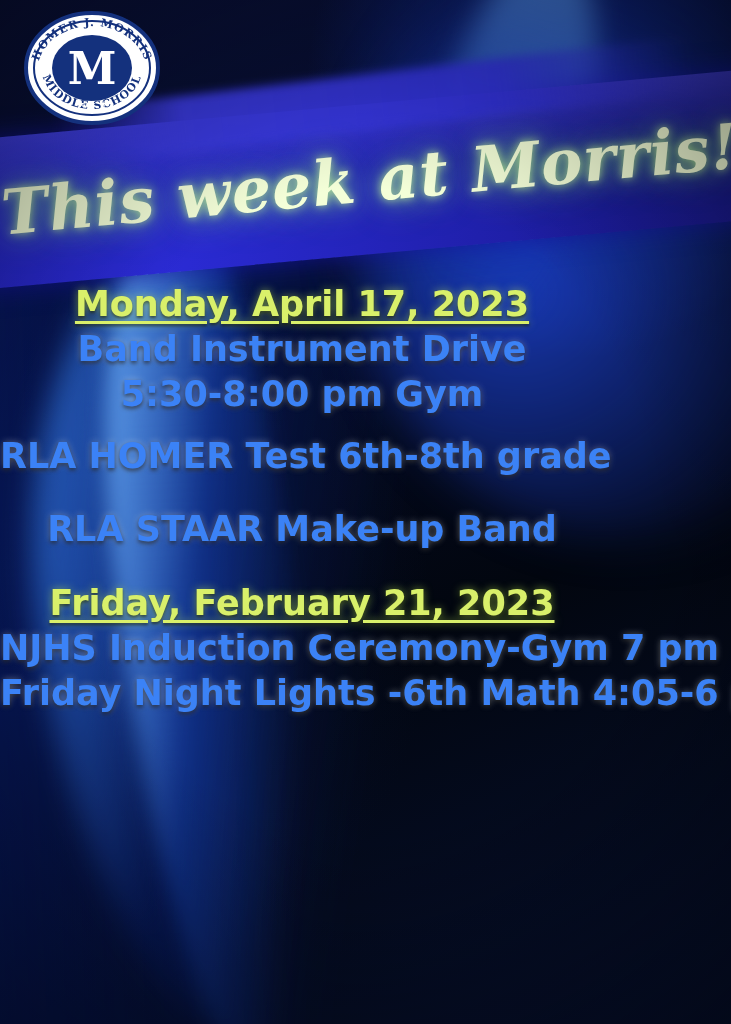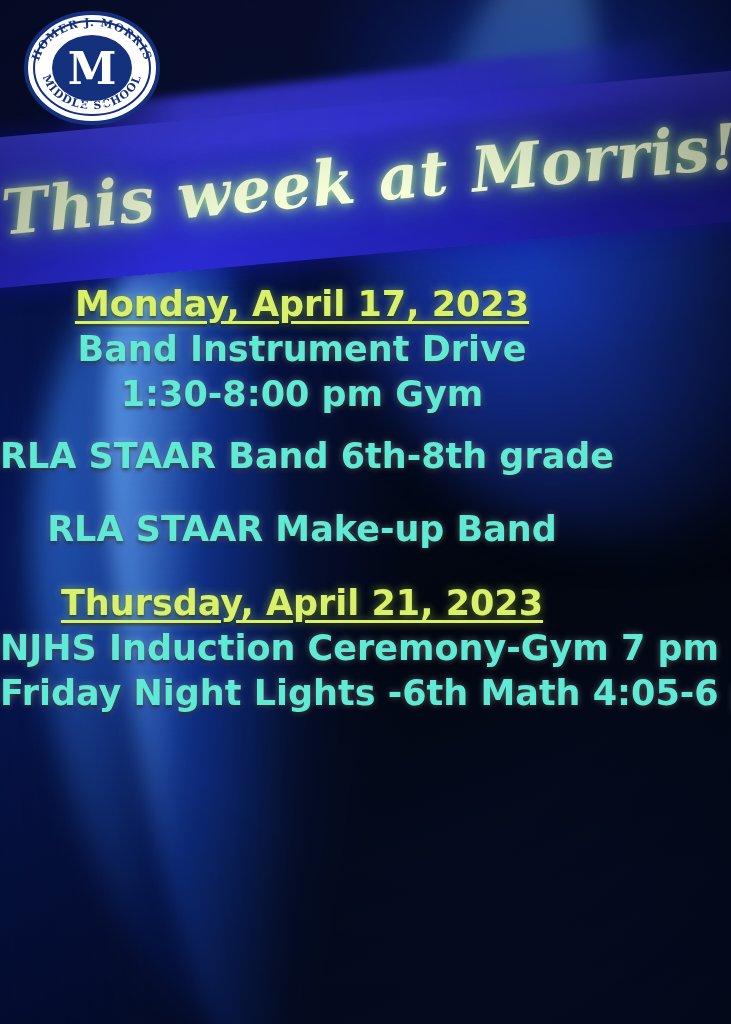--- a/index.html
+++ b/index.html
@@ -162,21 +162,21 @@
     font-weight: bold;
     font-size: 35px;
     line-height: 1.28;
     text-decoration: underline;
     text-underline-offset: 5px;
     text-decoration-thickness: 3px;
     text-shadow: 0 0 8px rgba(190,235,80,0.55), 0 2px 3px rgba(0,0,0,0.65);
     white-space: nowrap;
   }
   .line {
-    color: #5eead4;
+    color: #3b82f6;
     font-family: "DejaVu Sans", sans-serif;
     font-weight: bold;
     font-size: 35px;
     line-height: 1.30;
     text-shadow: 0 0 7px rgba(255,255,255,0.35), 0 2px 4px rgba(0,0,0,0.75);
     white-space: nowrap;
   }
   .gap-sm { height: 10px; }
   .gap-md { height: 22px; }
 </style>
@@ -215,39 +215,39 @@
       </text>
       <text x="74" y="99" text-anchor="middle" font-family="DejaVu Sans, sans-serif" font-size="9" fill="#ffffff">★ ★ ★</text>
     </svg>
   </div>
 
   <div class="content">
 
     <div class="block">
       <div class="day">Monday, April 17, 2023</div>
       <div class="line">Band Instrument Drive</div>
-      <div class="line">1:30-8:00 pm Gym</div>
+      <div class="line">5:30-8:00 pm Gym</div>
     </div>
 
     <div class="gap-sm"></div>
 
     <div class="block">
-      <div class="line">RLA STAAR Band 6th-8th grade</div>
+      <div class="line">RLA HOMER Test 6th-8th grade</div>
     </div>
 
     <div class="gap-md"></div>
 
     <div class="block">
       <div class="line">RLA STAAR Make-up Band</div>
     </div>
 
     <div class="gap-md"></div>
 
     <div class="block">
-      <div class="day">Thursday, April 21, 2023</div>
+      <div class="day">Friday, February 21, 2023</div>
       <div class="line">NJHS Induction Ceremony-Gym 7 pm</div>
       <div class="line">Friday Night Lights -6th Math 4:05-6 pm</div>
     </div>
 
   </div>
 
   <div class="vignette"></div>
 </div>
 
 </body></html>

